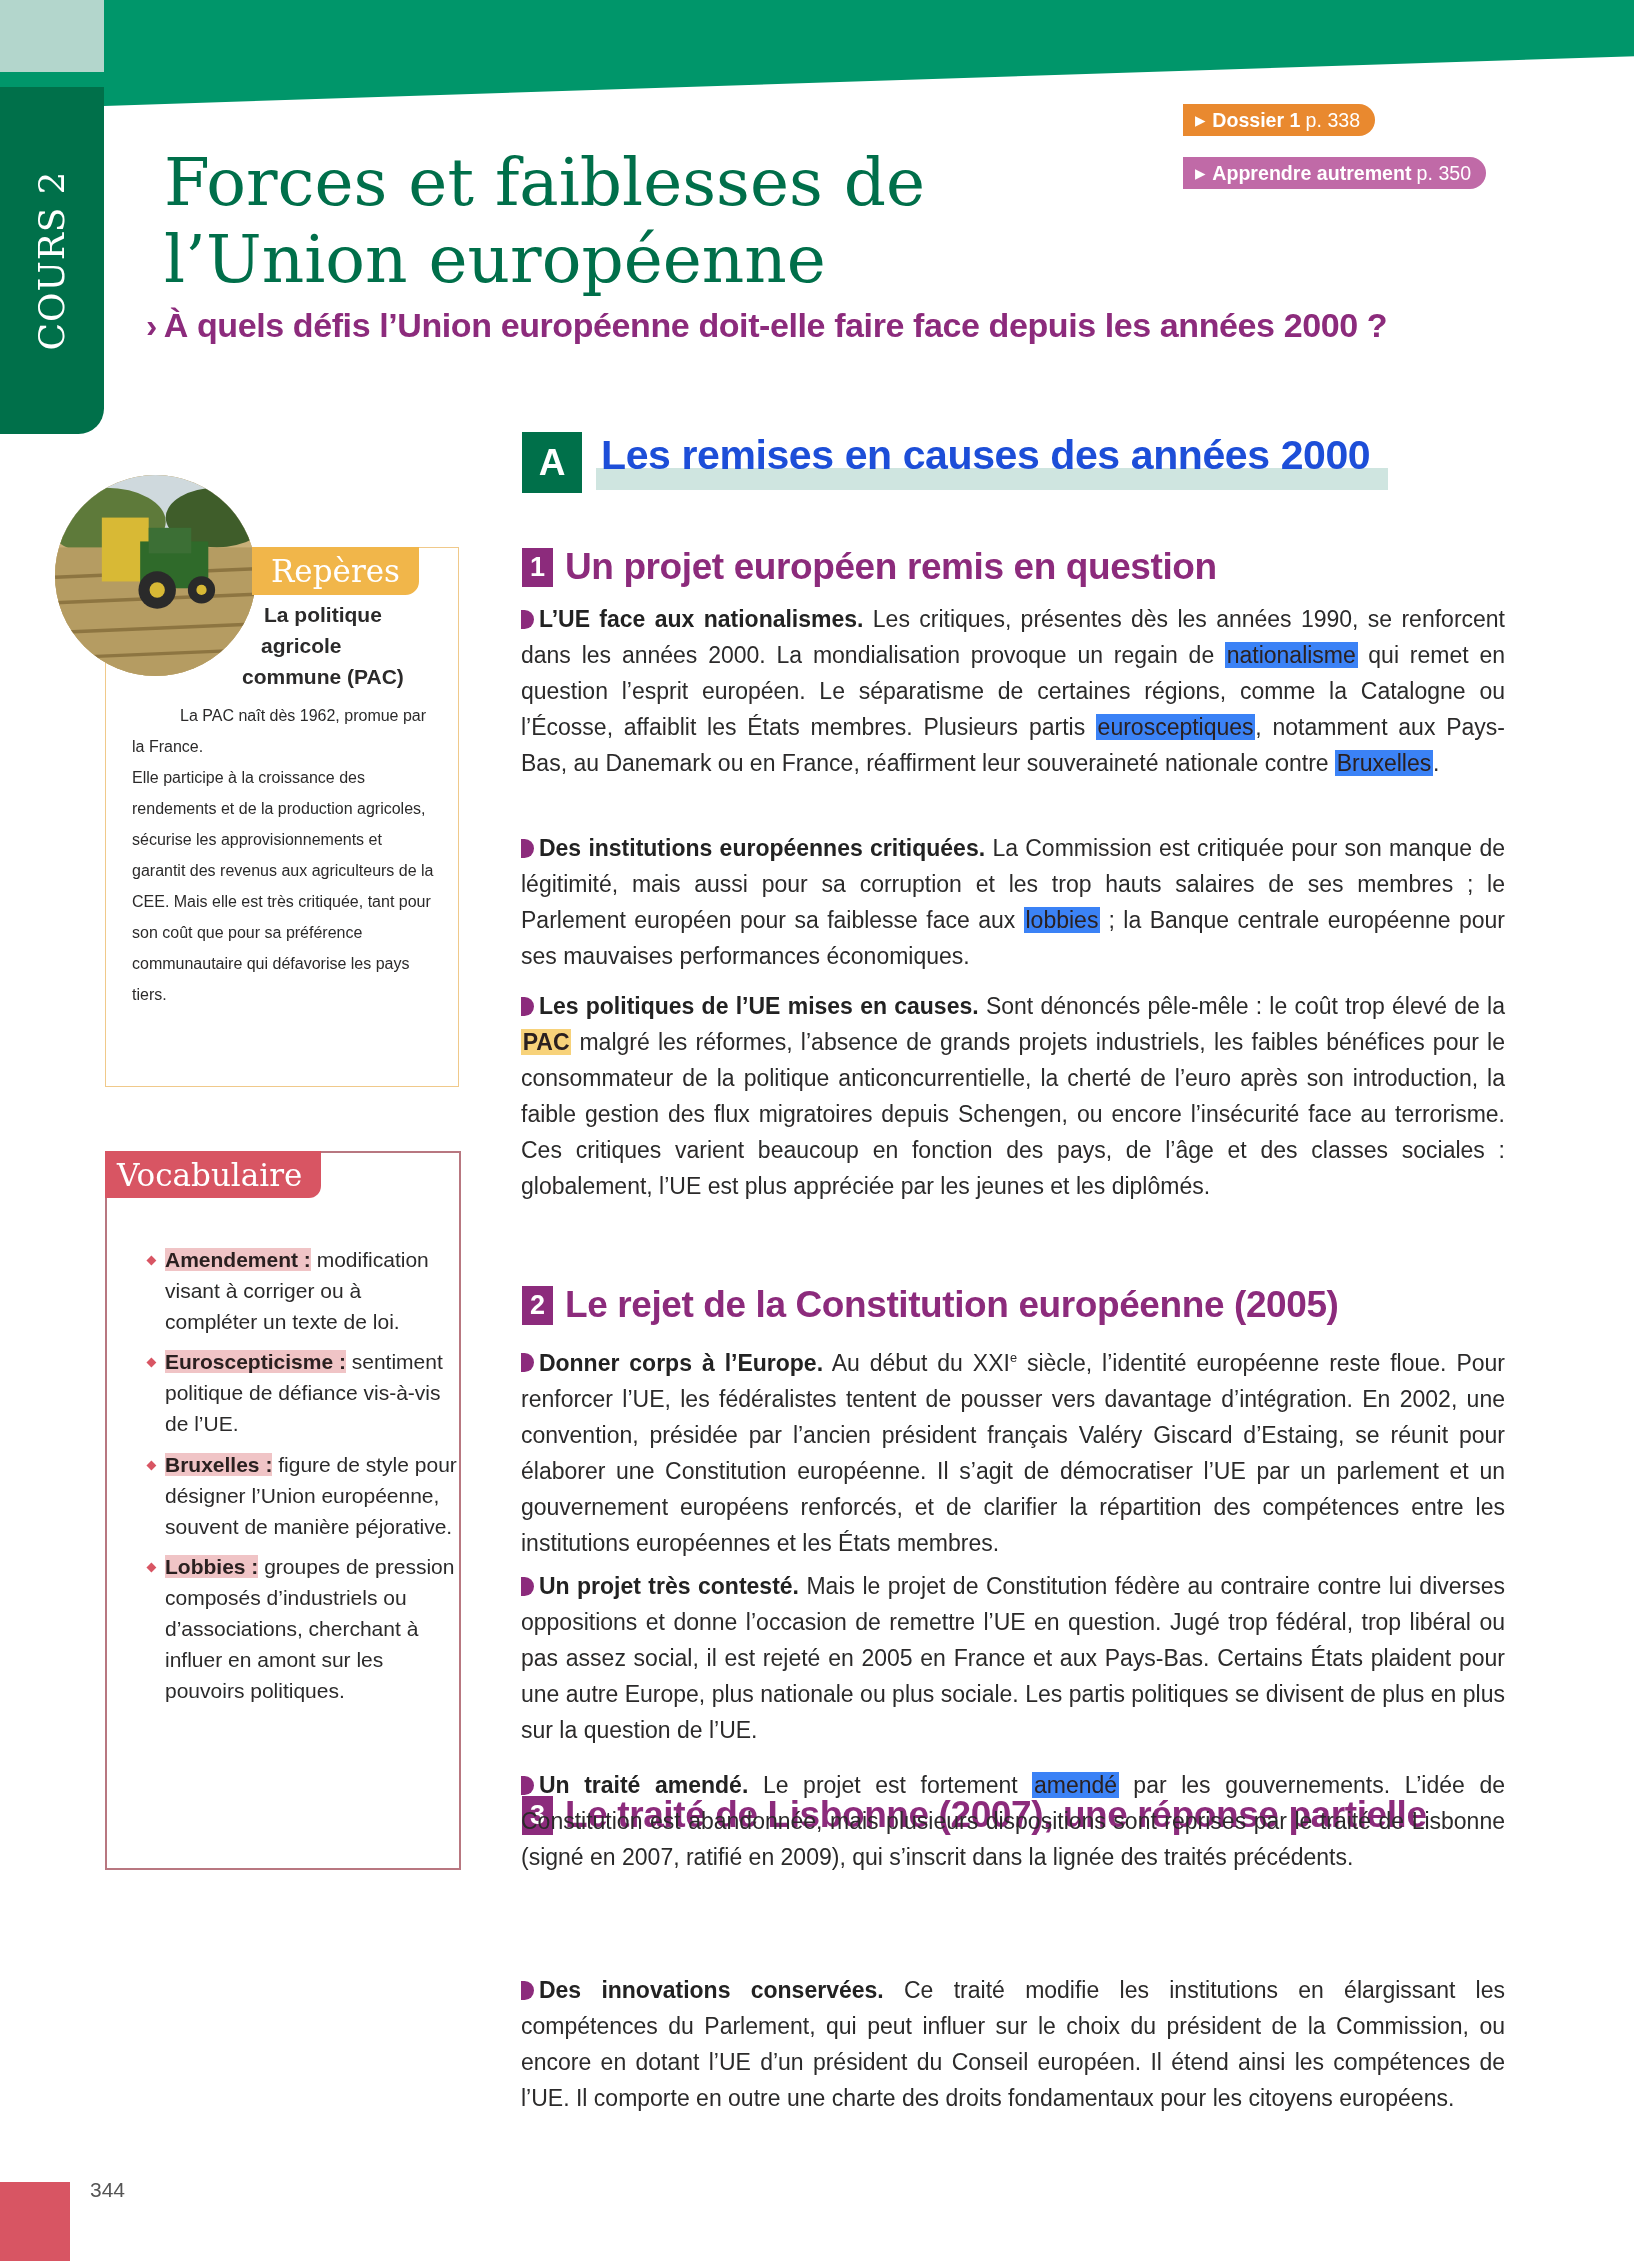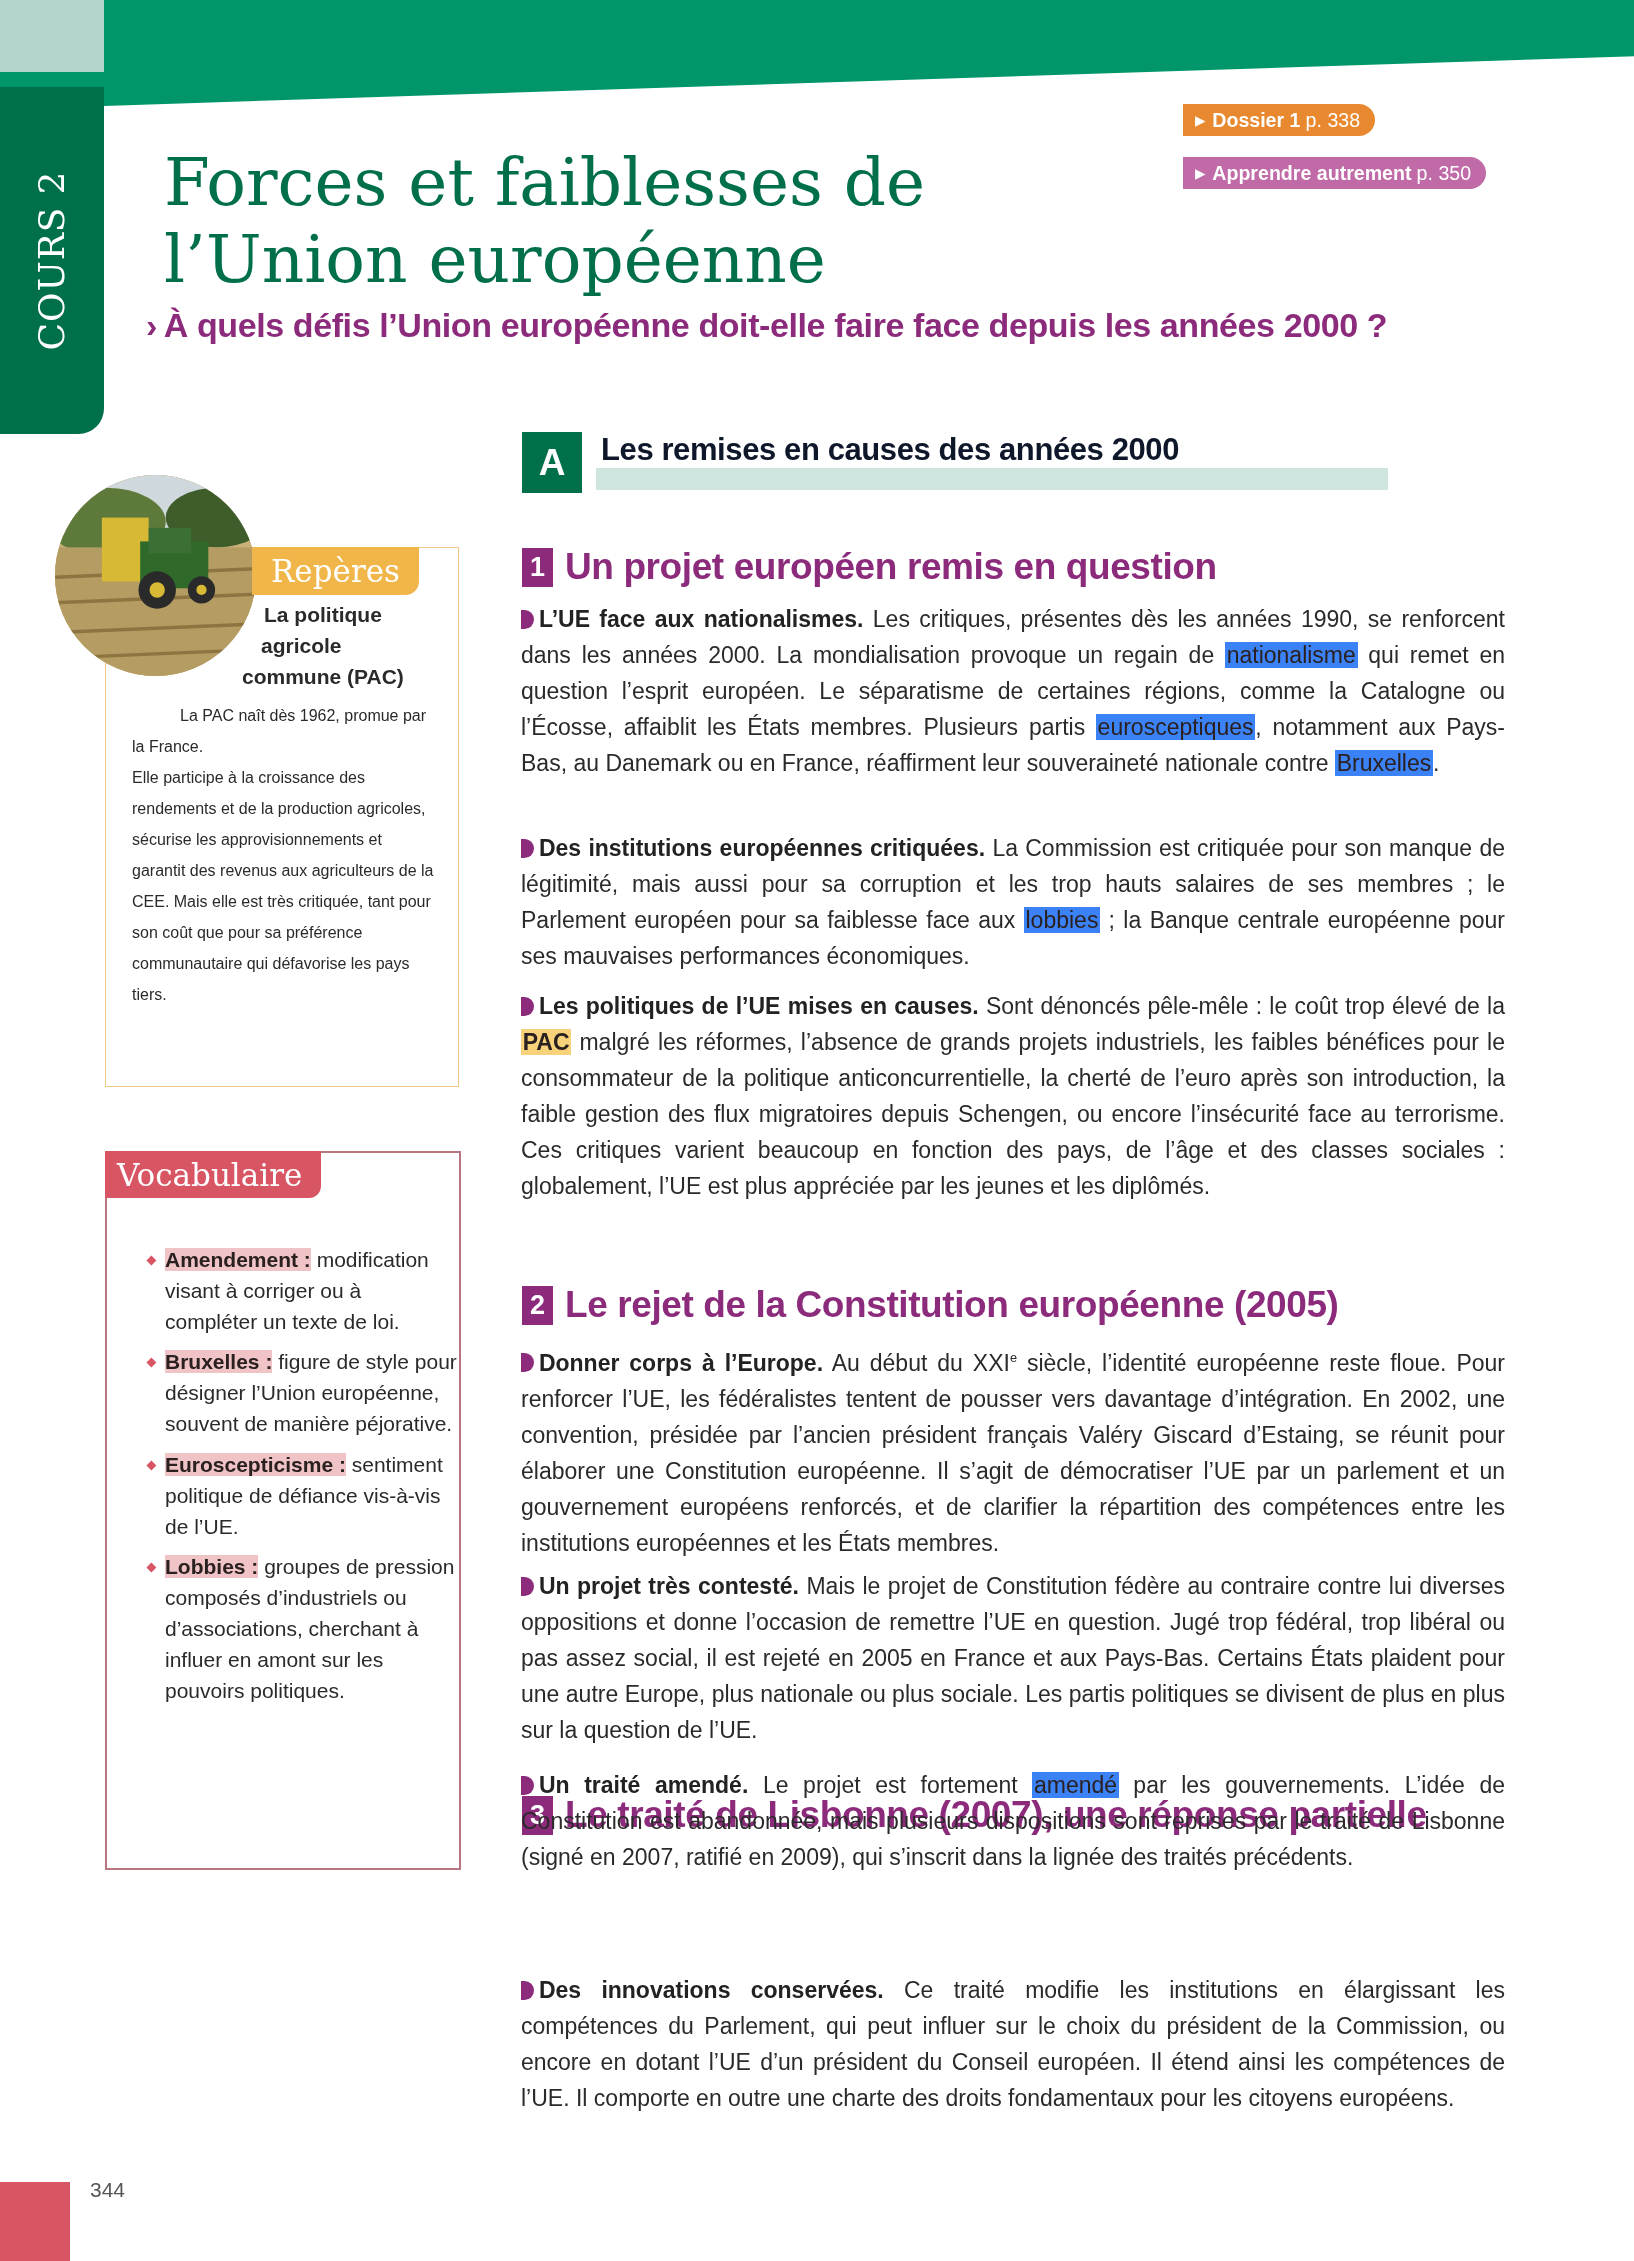--- a/index.html
+++ b/index.html
@@ -29,21 +29,21 @@
           display:flex; align-items:center; padding:0 15.3px 0 12px; white-space:nowrap; }
   .pill b { margin:0 5.1px 0 6.8px; }
   .pill-orange { left:1183px; top:104px; background:#e9892f; }
   .pill-purple { left:1183px; top:157px; background:#c06aa7; }
   .pill .tri { font-size:13.6px; }
 
   
   .sec-a-box { left:522px; top:432px; width:60px; height:61px; background:#00704a;
                color:#fff; font-size:37px; font-weight:bold; display:flex; align-items:center; justify-content:center; }
   .sec-a-underline { left:596px; top:468px; width:792px; height:22px; background:#cfe5e0; }
-  .sec-a-title { left:601px; top:432px; font-size:31px; font-weight:bold; color:#0f172a;
+  .sec-a-title { left:601px; top:432px; font-size:41px; font-weight:bold; color:#1d4ed8;
                  white-space:nowrap; letter-spacing:-0.4px; }
 
   .sub-head { left:522px; display:flex; align-items:center; white-space:nowrap; }
   .sub-num { width:31px; height:39px; background:#8c2b7c; color:#fff; font-weight:bold;
              font-size:27px; display:flex; align-items:center; justify-content:center; margin-right:12px; }
   .sub-title { font-size:37px; font-weight:bold; color:#8c2b7c; letter-spacing:-0.4px; }
 
   .para { left:521px; width:984px; font-size:23px; line-height:36px; color:#2b2a2a;
           text-align:justify; font-family:"Liberation Sans", sans-serif; }
   .para .bullet { display:inline-block; width:12.8px; height:19px; background:#8c2b7c;
@@ -144,22 +144,22 @@
 </div>
 <div class="abs rep-text">
   <p style="text-indent:48px">La PAC naît dès 1962, promue par la France.</p>
   <p>Elle participe à la croissance des rendements et de la production agricoles, sécurise les approvisionnements et garantit des revenus aux agriculteurs de la CEE. Mais elle est très critiquée, tant pour son coût que pour sa préférence communautaire qui défavorise les pays tiers.</p>
 </div>
 
 <div class="abs voc-box"></div>
 <div class="abs voc-tag">Vocabulaire</div>
 <ul class="abs voc-list">
   <li><span class="dot"></span><span class="voc-term">Amendement :</span><span> modification visant à corriger ou à compléter un texte de loi.</span></li>
+  <li><span class="dot"></span><span class="voc-term">Euroscepticisme :</span><span> sentiment politique de défiance vis-à-vis de l’UE.</span></li>
   <li><span class="dot"></span><span class="voc-term">Bruxelles :</span><span> figure de style pour désigner l’Union européenne, souvent de manière péjorative.</span></li>
-  <li><span class="dot"></span><span class="voc-term">Euroscepticisme :</span><span> sentiment politique de défiance vis-à-vis de l’UE.</span></li>
   <li><span class="dot"></span><span class="voc-term">Lobbies :</span><span> groupes de pression composés d’industriels ou d’associations, cherchant à influer en amont sur les pouvoirs politiques.</span></li>
 </ul>
 
 <div class="abs sec-a-underline"></div>
 <div class="abs sec-a-box">A</div>
 <h2 class="abs sec-a-title" style="margin:0">Les remises en causes des années 2000</h2>
 
 <div class="abs sub-head" style="top:546px">
   <span class="sub-num">1</span>
   <span class="sub-title">Un projet européen remis en question</span>

